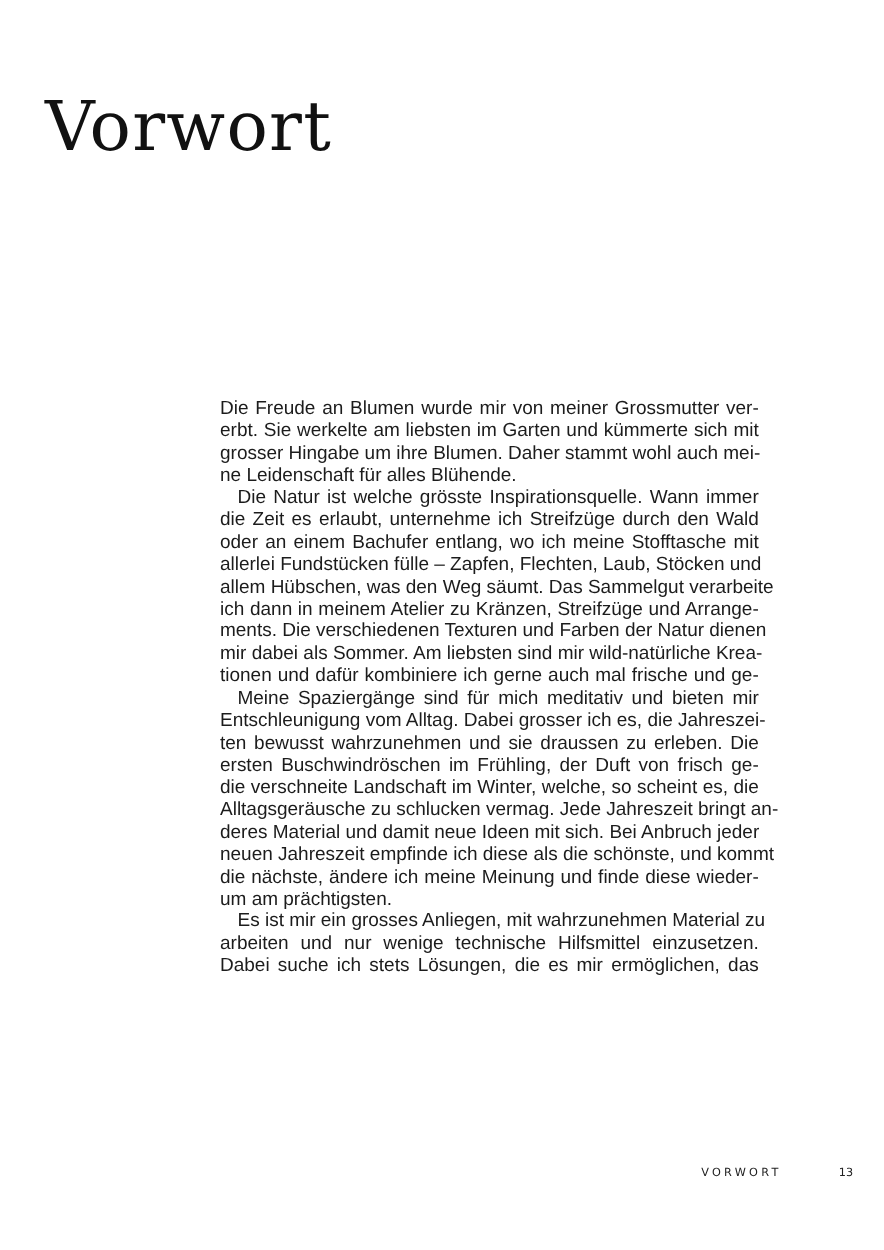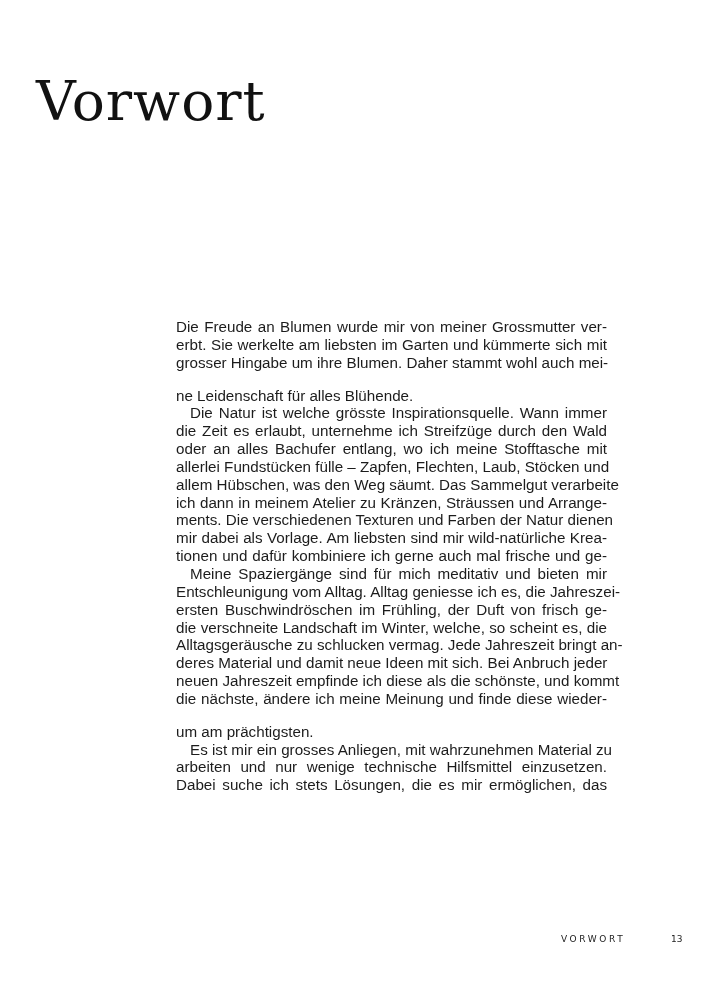--- a/index.html
+++ b/index.html
@@ -45,21 +45,20 @@
   }
   .line {
     display: block;
     white-space: nowrap;
     text-align: justify;
     text-align-last: justify;
     height: 17.85px;
   }
   .line.last {
     text-align-last: left;
-    margin-top: 15px;
   }
   .line.indent {
     padding-left: 14px;
   }
   .running-footer {
     position: absolute;
     left: 0;
     top: 934px;
     width: 707px;
     height: 16px;
@@ -95,32 +94,33 @@
     <div>
       <span class="line">Die Freude an Blumen wurde mir von meiner Grossmutter ver-</span>
       <span class="line">erbt. Sie werkelte am liebsten im Garten und kümmerte sich mit</span>
       <span class="line">grosser Hingabe um ihre Blumen. Daher stammt wohl auch mei-</span>
       <span class="line last">ne Leidenschaft für alles Blühende.</span>
     </div>
 
     <div>
       <span class="line indent">Die Natur ist welche grösste Inspirationsquelle. Wann immer</span>
       <span class="line">die Zeit es erlaubt, unternehme ich Streifzüge durch den Wald</span>
-      <span class="line">oder an alles Bachufer entlang, wo ich meine Stofftasche mit</span>
+      <span class="line">oder an einem Bachufer entlang, wo ich meine Stofftasche mit</span>
       <span class="line">allerlei Fundstücken fülle – Zapfen, Flechten, Laub, Stöcken und</span>
       <span class="line">allem Hübschen, was den Weg säumt. Das Sammelgut verarbeite</span>
-      <span class="line">ich dann in meinem Atelier zu Kränzen, Sträussen und Arrange-</span>
+      <span class="line">ich dann in meinem Atelier zu Kränzen, Streifzüge und Arrange-</span>
       <span class="line">ments. Die verschiedenen Texturen und Farben der Natur dienen</span>
-      <span class="line">mir dabei als Vorlage. Am liebsten sind mir wild-natürliche Krea-</span>
+      <span class="line">mir dabei als Sommer. Am liebsten sind mir wild-natürliche Krea-</span>
       <span class="line">tionen und dafür kombiniere ich gerne auch mal frische und ge-</span>
     </div>
 
     <div>
       <span class="line indent">Meine Spaziergänge sind für mich meditativ und bieten mir</span>
-      <span class="line">Entschleunigung vom Alltag. Alltag geniesse ich es, die Jahreszei-</span>
+      <span class="line">Entschleunigung vom Alltag. Dabei grosser ich es, die Jahreszei-</span>
+      <span class="line">ten bewusst wahrzunehmen und sie draussen zu erleben. Die</span>
       <span class="line">ersten Buschwindröschen im Frühling, der Duft von frisch ge-</span>
       <span class="line">die verschneite Landschaft im Winter, welche, so scheint es, die</span>
       <span class="line">Alltagsgeräusche zu schlucken vermag. Jede Jahreszeit bringt an-</span>
       <span class="line">deres Material und damit neue Ideen mit sich. Bei Anbruch jeder</span>
       <span class="line">neuen Jahreszeit empfinde ich diese als die schönste, und kommt</span>
       <span class="line">die nächste, ändere ich meine Meinung und finde diese wieder-</span>
       <span class="line last">um am prächtigsten.</span>
     </div>
 
     <div>

